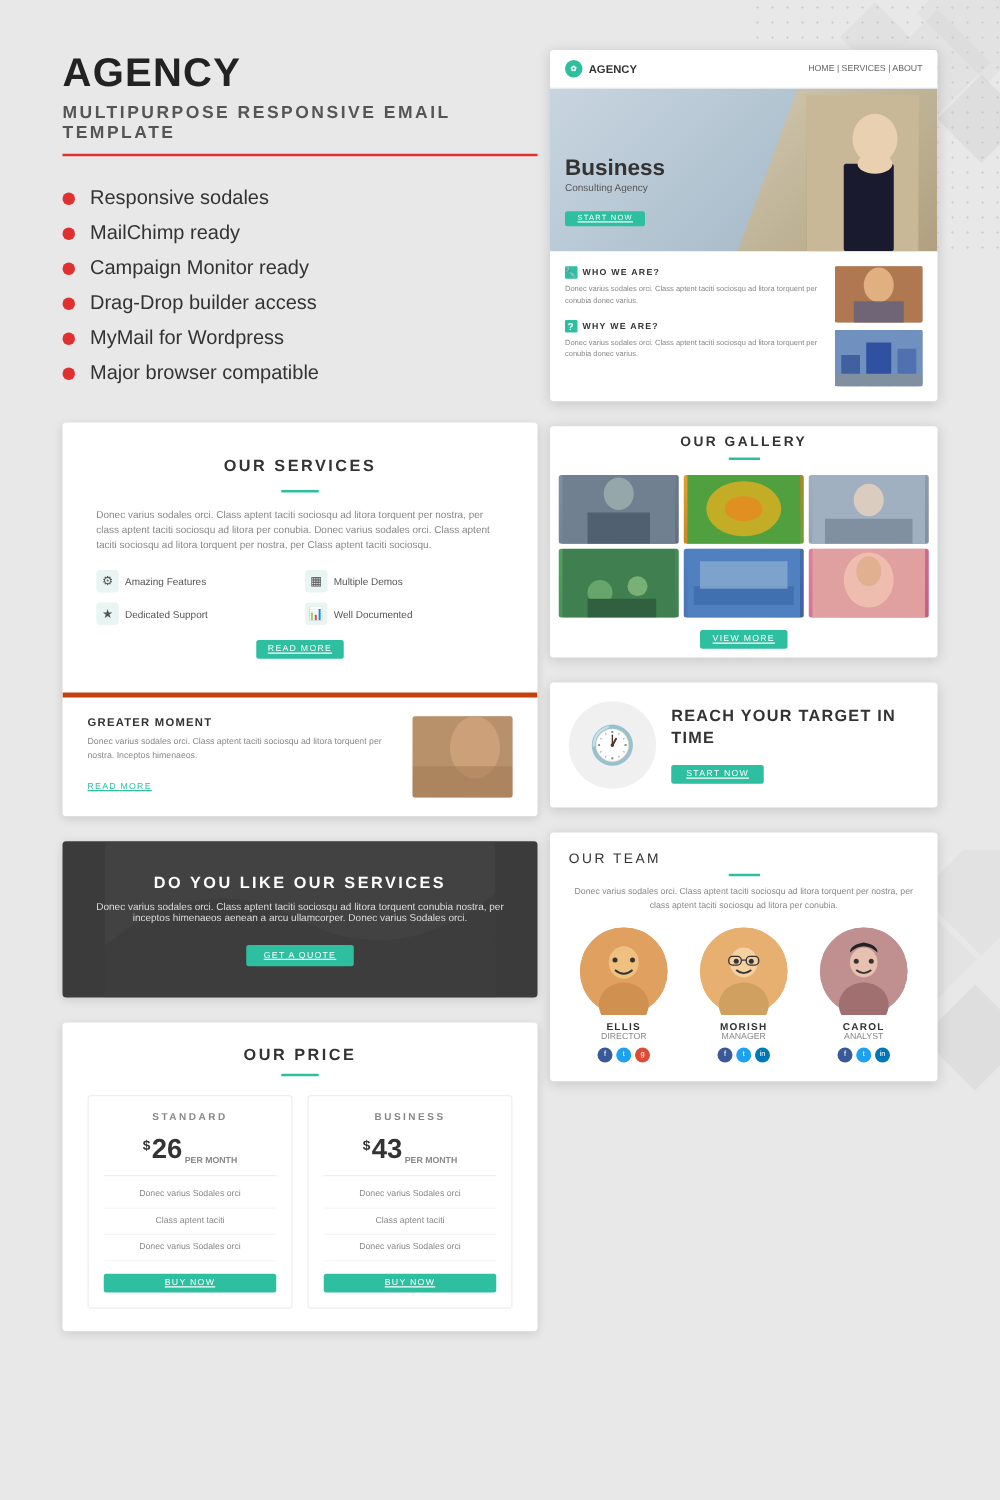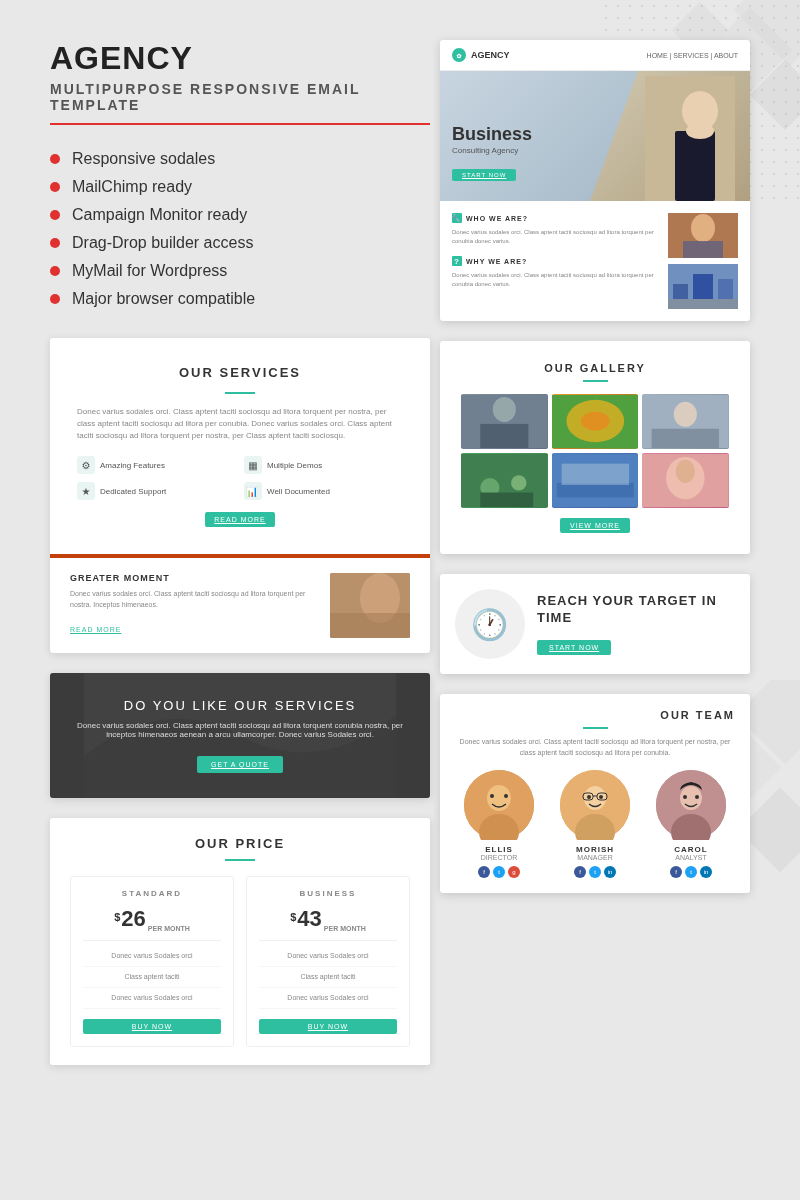--- a/index.html
+++ b/index.html
@@ -225,21 +225,21 @@
 
     .cta-dark::before {
       content: '';
       position: absolute;
       top: 0; left: 0; right: 0; bottom: 0;
       background: rgba(0,0,0,0.3);
     }
 
     .cta-title {
       font-size: 13px;
-      font-weight: 400;
+      font-weight: 700;
       color: #fff;
       text-transform: uppercase;
       letter-spacing: 2px;
       margin-bottom: 8px;
       position: relative;
       z-index: 1;
     }
 
     .cta-text {
       font-size: 8px;
@@ -506,21 +506,21 @@
       background: linear-gradient(135deg, #7090b0, #5070a0);
     }
 
     
     .gallery-card {
       background: #fff;
       border-radius: 3px;
       box-shadow: 0 2px 10px rgba(0,0,0,0.15);
       overflow: hidden;
       margin-bottom: 20px;
-      padding: 21px;
+      padding: 7px;
     }
 
     .gallery-title {
       text-align: center;
       font-size: 11px;
       font-weight: 700;
       color: #333;
       letter-spacing: 2px;
       text-transform: uppercase;
       margin-bottom: 6px;
@@ -619,23 +619,23 @@
     
     .team-card {
       background: #fff;
       border-radius: 3px;
       box-shadow: 0 2px 10px rgba(0,0,0,0.15);
       overflow: hidden;
       padding: 15px;
     }
 
     .team-title {
-      text-align: right;
+      text-align: left;
       font-size: 11px;
-      font-weight: 700;
+      font-weight: 400;
       color: #333;
       letter-spacing: 2px;
       text-transform: uppercase;
       margin-bottom: 6px;
     }
 
     .team-divider {
       width: 25px;
       height: 2px;
       background: #2ebfa0;

